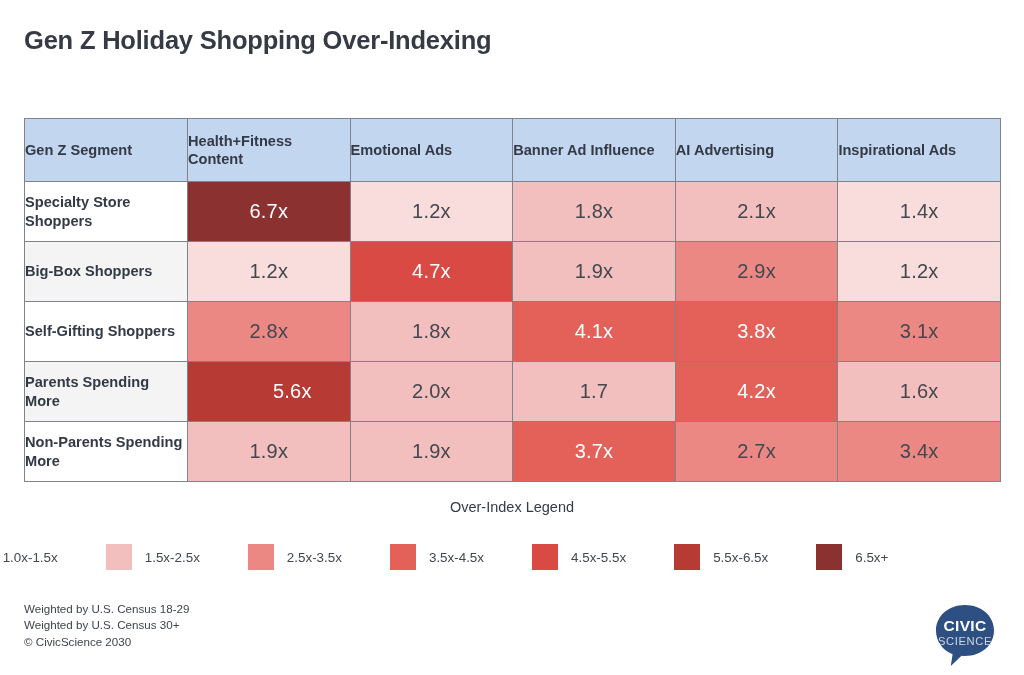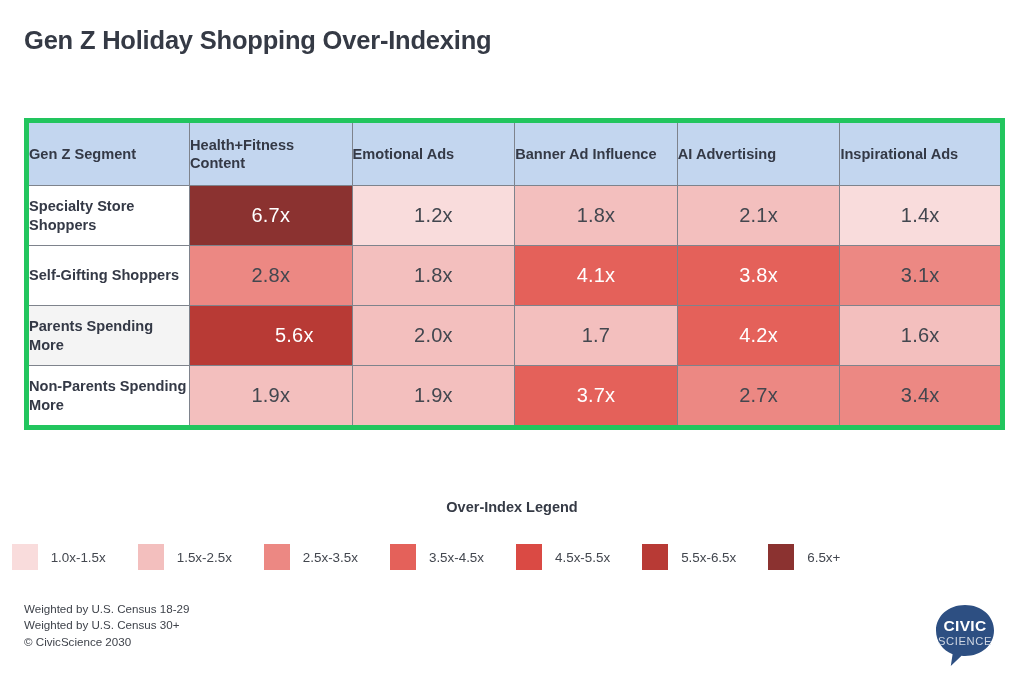--- a/index.html
+++ b/index.html
@@ -45,21 +45,21 @@
   .matrix-wrap {
     position: absolute;
     left: 24px;
     top: 118px;
     width: 976px;
   }
   table.matrix {
     border-collapse: collapse;
     table-layout: fixed;
     width: 976px;
-    border: 5px solid #22c55e;
+    border: 1px solid #22c55e;
   }
   table.matrix col.seg { width: 163px; }
   table.matrix col.metric { width: 162.6px; }
 
   table.matrix th,
   table.matrix td {
     border: 1px solid #7e838c;
     padding: 0;
     margin: 0;
   }
@@ -101,31 +101,31 @@
   td.cell.light { color: #43474f; }
 
   
   .legend-title {
     position: absolute;
     left: 0;
     top: 499px;
     width: 1024px;
     text-align: center;
     font-size: 14.5px;
-    font-weight: bold;
+    font-weight: normal;
     color: #353a45;
   }
   .legend-row {
     position: absolute;
     left: 0;
     top: 544px;
     width: 852px;
     display: flex;
     justify-content: center;
-    gap: 0;
+    gap: 16px;
   }
   .legend-item {
     display: flex;
     align-items: center;
     margin: 0 16px;
   }
   .legend-swatch {
     width: 26px;
     height: 26px;
     flex: 0 0 26px;
@@ -188,20 +188,28 @@
     <tbody id="matrix-body">
         <tr>
           <td class="rowlabel odd">Specialty Store Shoppers</td>
           <td class="cell dark" style="background: rgb(139, 50, 48); color: rgb(255, 255, 255);">6.7x</td>
           <td class="cell light" style="background: rgb(249, 220, 220); color: rgb(67, 71, 79);">1.2x</td>
           <td class="cell light" style="background: rgb(243, 191, 190); color: rgb(67, 71, 79);">1.8x</td>
           <td class="cell light" style="background: rgb(243, 191, 190); color: rgb(67, 71, 79);">2.1x</td>
           <td class="cell light" style="background: rgb(249, 220, 220); color: rgb(67, 71, 79);">1.4x</td>
         </tr>
         <tr>
+          <td class="rowlabel even">Big-Box Shoppers</td>
+          <td class="cell light" style="background: rgb(249, 220, 220); color: rgb(67, 71, 79);">1.2x</td>
+          <td class="cell dark" style="background: rgb(218, 74, 68); color: rgb(255, 255, 255);">4.7x</td>
+          <td class="cell light" style="background: rgb(243, 191, 190); color: rgb(67, 71, 79);">1.9x</td>
+          <td class="cell light" style="background: rgb(236, 136, 131); color: rgb(67, 71, 79);">2.9x</td>
+          <td class="cell light" style="background: rgb(249, 220, 220); color: rgb(67, 71, 79);">1.2x</td>
+        </tr>
+        <tr>
           <td class="rowlabel odd">Self-Gifting Shoppers</td>
           <td class="cell light" style="background: rgb(236, 136, 131); color: rgb(67, 71, 79);">2.8x</td>
           <td class="cell light" style="background: rgb(243, 191, 190); color: rgb(67, 71, 79);">1.8x</td>
           <td class="cell dark" style="background: rgb(228, 97, 90); color: rgb(255, 255, 255);">4.1x</td>
           <td class="cell dark" style="background: rgb(228, 97, 90); color: rgb(255, 255, 255);">3.8x</td>
           <td class="cell light" style="background: rgb(236, 136, 131); color: rgb(67, 71, 79);">3.1x</td>
         </tr>
         <tr>
           <td class="rowlabel even">Parents Spending More</td>
           <td class="cell dark" style="background: rgb(184, 58, 53); color: rgb(255, 255, 255); padding-left: 47px;">5.6x</td>

